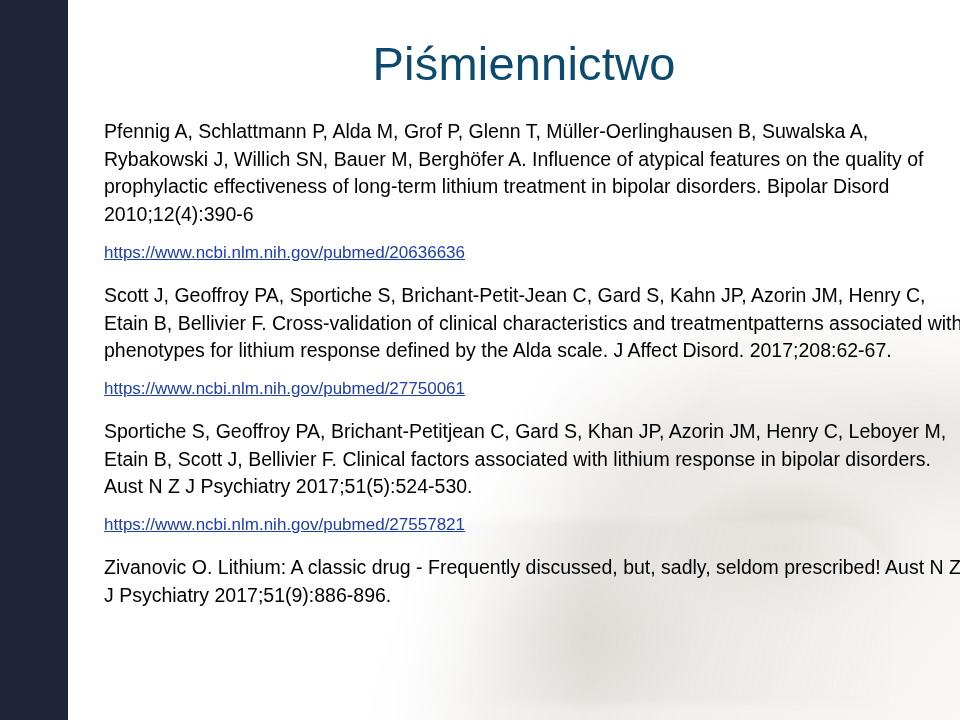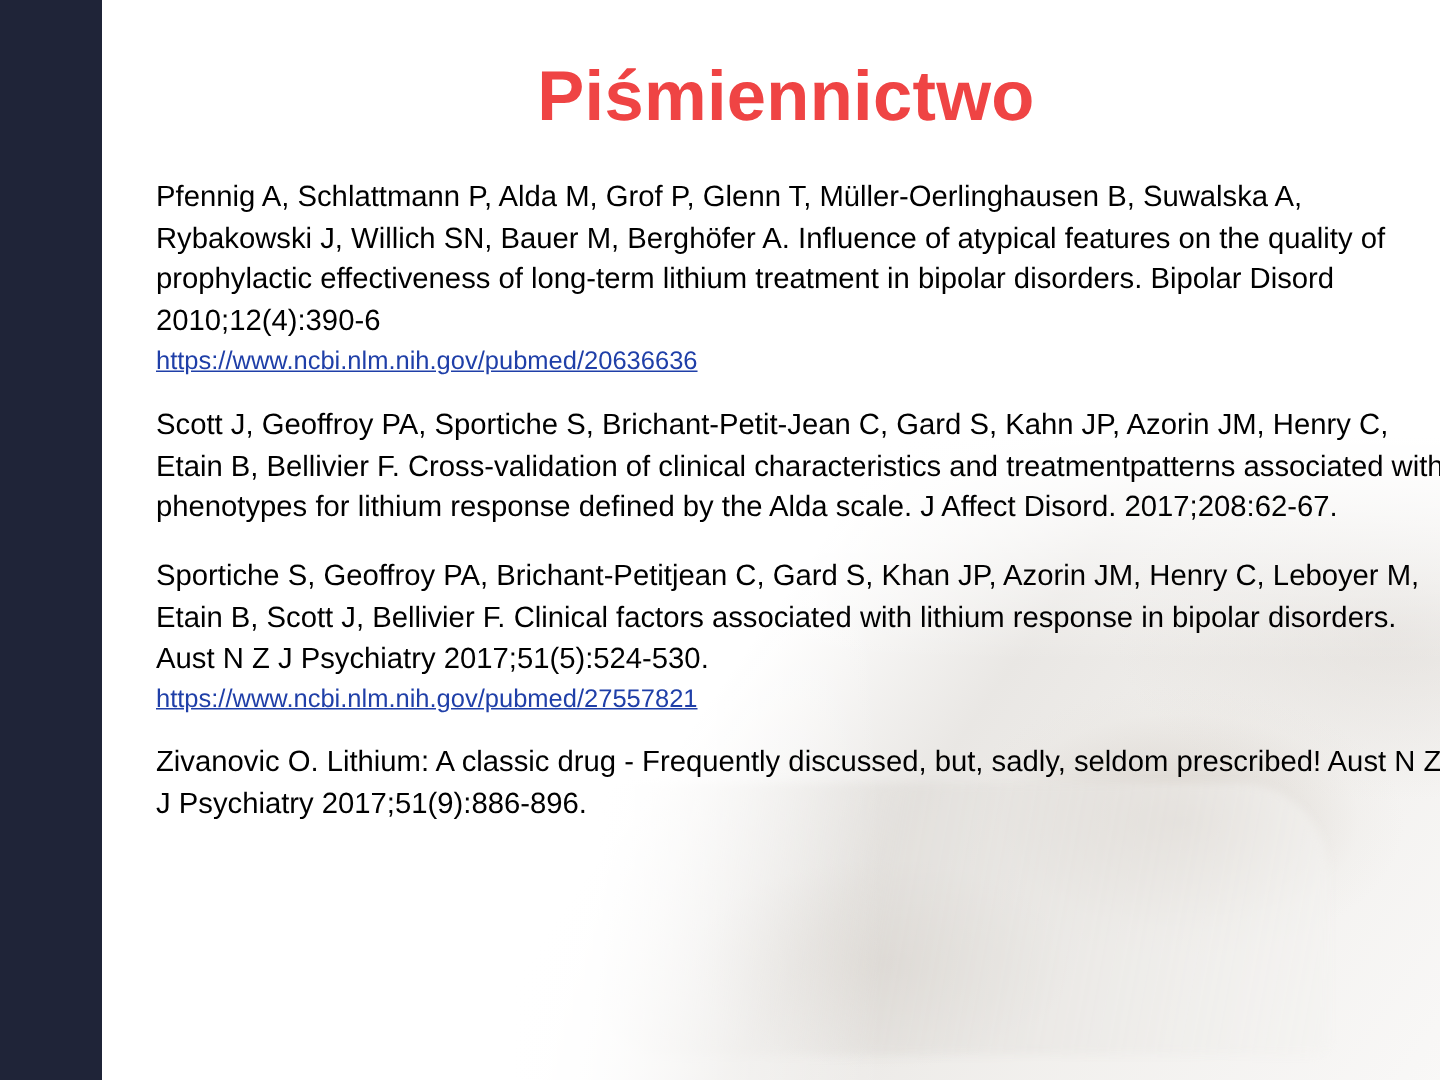--- a/index.html
+++ b/index.html
@@ -73,43 +73,43 @@
     bottom: 0;
   }
   .title {
     position: absolute;
     left: 0;
     right: 0;
     top: 38px;
     text-align: center;
     font-size: 47px;
     line-height: 1.1;
-    color: #ef4444;
-    font-weight: 700;
+    color: #0c4a6e;
+    font-weight: 400;
     letter-spacing: 0.2px;
     padding-left: 20px;
   }
   .refs {
     position: absolute;
     left: 36px;
     top: 118px;
     width: 862px;
   }
   .ref-block {
     margin-bottom: 18px;
   }
   .ref-text {
     font-size: 19.5px;
     line-height: 1.42;
     color: #000000;
     margin: 0;
   }
   .ref-link {
     display: inline-block;
-    margin-top: 1px;
+    margin-top: 13px;
     font-size: 17px;
     line-height: 1.3;
     color: #1f3fa8;
     text-decoration: underline;
     cursor: pointer;
   }
 </style>
 </head>
 <body>
 
@@ -125,20 +125,21 @@
 
     <div class="refs">
 
       <div class="ref-block">
         <p class="ref-text">Pfennig A, Schlattmann P, Alda M, Grof P, Glenn T, Müller-Oerlinghausen B, Suwalska A, Rybakowski J, Willich SN, Bauer M, Berghöfer A. Influence of atypical features on the quality of prophylactic effectiveness of long-term lithium treatment in bipolar disorders. Bipolar Disord 2010;12(4):390-6</p>
         <a class="ref-link">https://www.ncbi.nlm.nih.gov/pubmed/20636636</a>
       </div>
 
       <div class="ref-block">
         <p class="ref-text">Scott J, Geoffroy PA, Sportiche S, Brichant-Petit-Jean C,  Gard S, Kahn JP, Azorin JM, Henry C, Etain B, Bellivier F. Cross-validation of clinical characteristics and treatmentpatterns associated with phenotypes for lithium response defined by the Alda scale. J Affect Disord. 2017;208:62-67.</p>
+        <a class="ref-link">https://www.ncbi.nlm.nih.gov/pubmed/27750061</a>
       </div>
 
       <div class="ref-block">
         <p class="ref-text">Sportiche S, Geoffroy PA, Brichant-Petitjean C, Gard S, Khan JP, Azorin JM, Henry C, Leboyer M, Etain B, Scott J, Bellivier F. Clinical factors associated with lithium response in bipolar disorders. Aust N Z J Psychiatry 2017;51(5):524-530.</p>
         <a class="ref-link">https://www.ncbi.nlm.nih.gov/pubmed/27557821</a>
       </div>
 
       <div class="ref-block">
         <p class="ref-text">Zivanovic O. Lithium: A classic drug - Frequently discussed, but, sadly, seldom prescribed! Aust N Z J Psychiatry 2017;51(9):886-896.</p>
       </div>

